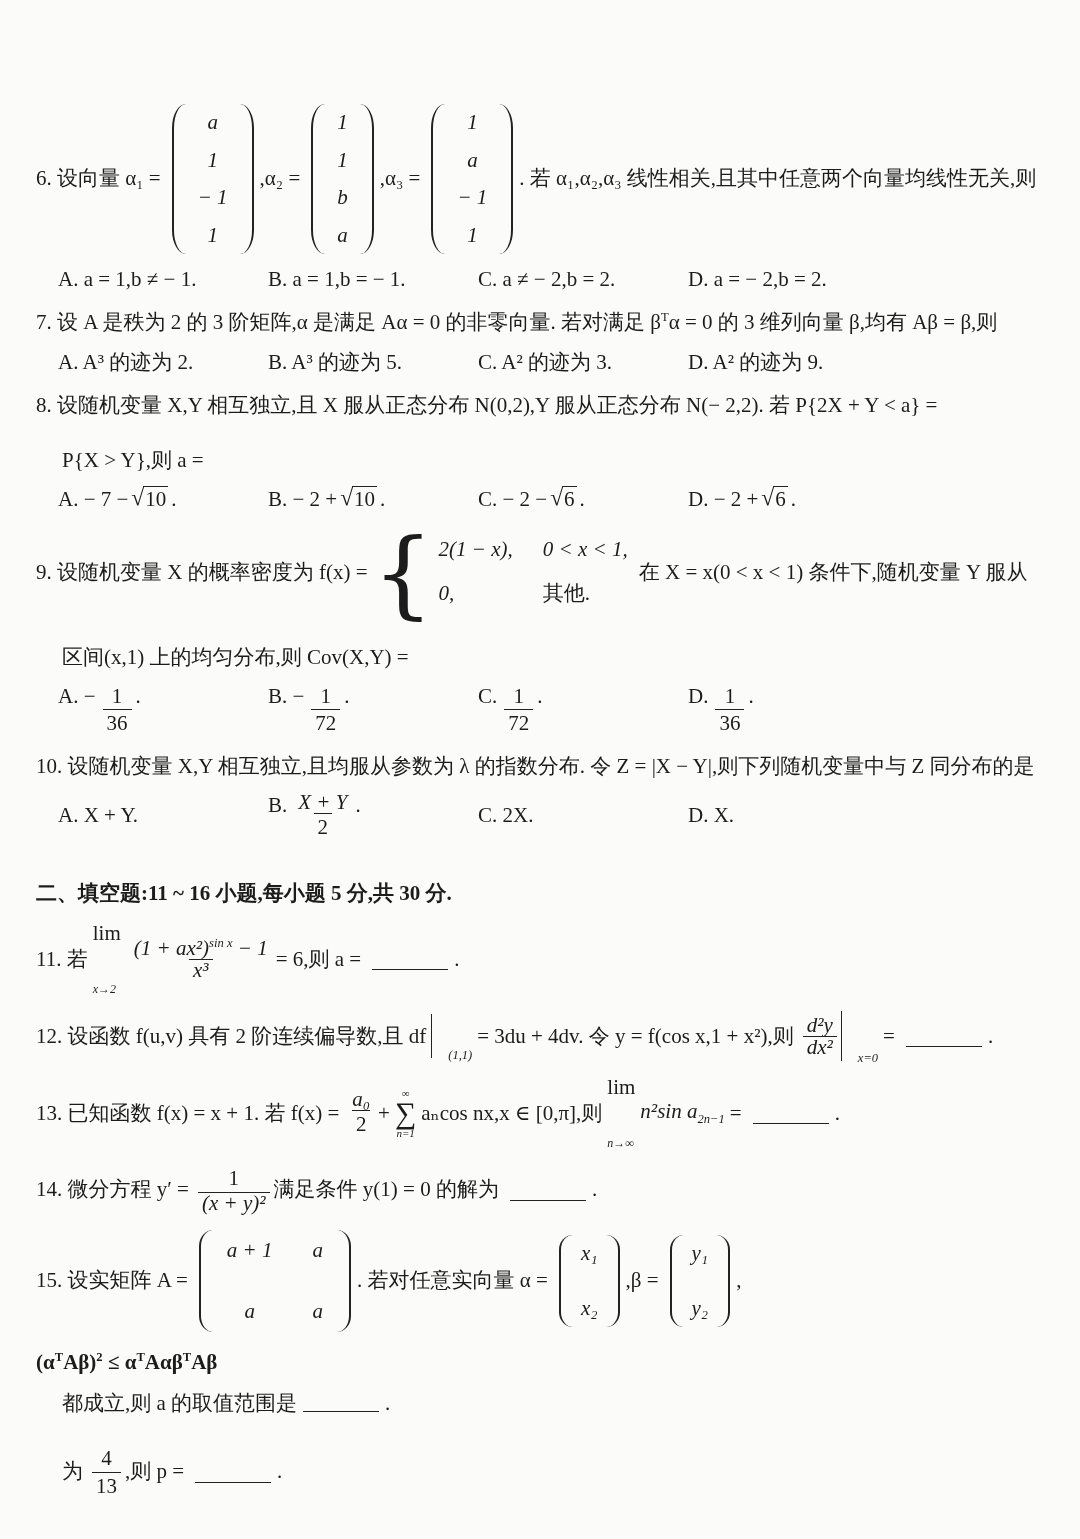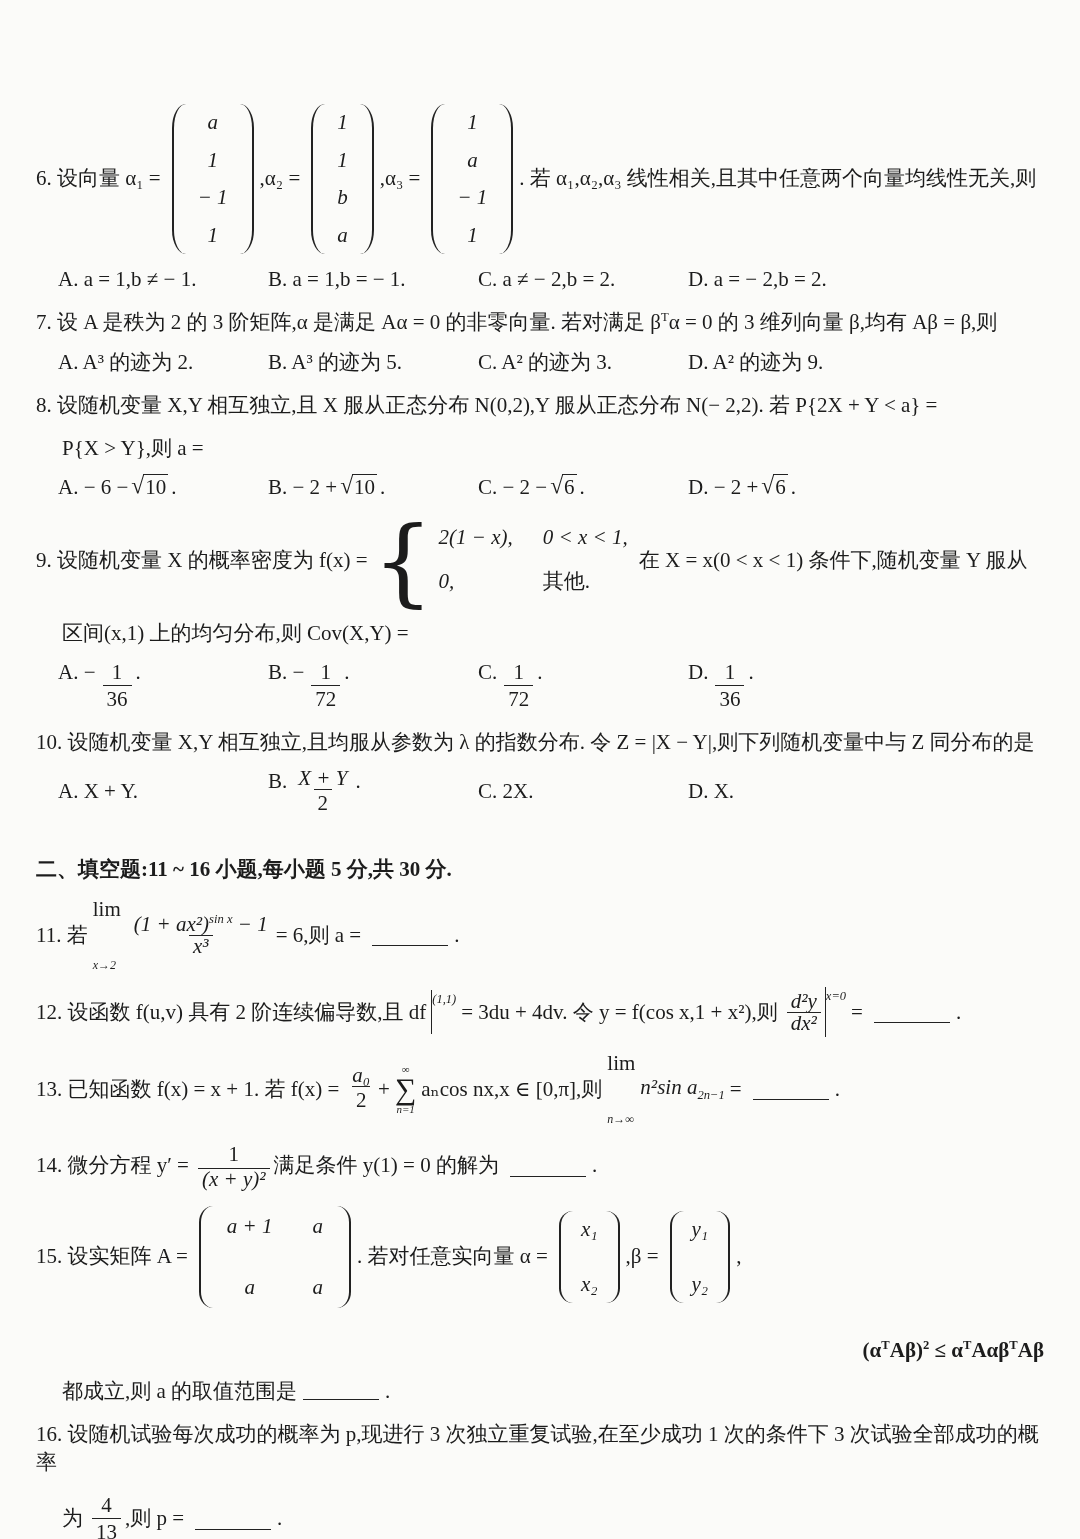--- a/index.html
+++ b/index.html
@@ -11,21 +11,21 @@
     font-size:21px; line-height:1.3;
   }
   .page { padding:104px 36px 0 36px; }
   section { margin-bottom:16px; }
 
   .mrow { display:flex; align-items:center; flex-wrap:nowrap; }
   .mrow > * { margin-right:5px; flex:none; }
   .mrow > .grow { flex:1 1 auto; white-space:normal; }
   .t { white-space:nowrap; }
   .indent { margin-left:26px; }
-  .line { margin-top:16px; }
+  .line { margin-top:28px; }
 
   
   .opts { display:flex; align-items:center; margin-left:22px; margin-top:12px; }
   .opt { width:210px; flex:none; display:flex; }
   .opt:last-child { width:auto; }
   .opt > * { margin-right:3px; }
 
   
   .mat { display:inline-flex; align-items:stretch; margin:0 6px; }
   .lp,.rp { width:14px; flex:none; }
@@ -51,31 +51,31 @@
   .lim { display:inline-flex; flex-direction:column; align-items:flex-start; line-height:1;gap:36px; }
   .lim .ls { font-size:12px; margin-top:3px; font-style:italic; }
 
   
   .sum { display:inline-flex; flex-direction:column; align-items:center; line-height:1; }
   .sum .st { font-size:11px; }
   .sum .sg { font-size:30px; line-height:0.95; }
   .sum .sb { font-size:11px; font-style:italic; }
 
   
-  .ebar { display:inline-flex; align-items:flex-start; border-left:1.8px solid #222; height:50px; padding-left:0; }
+  .ebar { display:inline-flex; align-items:flex-end; border-left:1.8px solid #222; height:50px; padding-left:16px; }
   .ebar.small { height:44px; }
   .esub { font-size:12.5px; line-height:1; transform:translateY(3px); font-style:italic; }
 
   
   .brace { font-size:96px; font-weight:300; line-height:86px; font-family:"DejaVu Serif",serif; }
   .pw { display:grid; grid-template-columns:auto auto; column-gap:30px; row-gap:20px; justify-items:start; align-items:center; }
 
   .blank { display:inline-block; width:76px; height:20px; border-bottom:1.7px solid #222; margin:0 6px -2px 6px; }
   .sec-title { font-weight:bold;margin-top:40px; }
-  .boldline { font-weight:bold; text-align:right; margin:29px 0 14px 0; }
+  .boldline { font-weight:bold; text-align:left; margin:17px 0 14px 0; }
   sup { font-size:0.6em; } sub { font-size:0.6em; }
 
   .footer { position:relative; text-align:center; margin-top:54px; font-size:19.5px; }
   .footer .bullet { position:absolute; left:-18px; top:4px; font-size:15px; }
 </style>
 </head>
 <body>
 
 <div class="page">
 
@@ -148,21 +148,21 @@
           <span class="t">D. A² 的迹为 9.</span>
         </div>
     </div>
   </section>
 
   <section>
     <div>8. 设随机变量 X,Y 相互独立,且 X 服从正态分布 N(0,2),Y 服从正态分布 N(− 2,2). 若 P{2X + Y &lt; a} =</div>
     <div class="indent line">P{X &gt; Y},则 a =</div>
     <div class="opts">
       <div class="opt">
-        <span class="t">A. − 6 −</span>
+        <span class="t">A. − 7 −</span>
         <span class="sqrt">
             <span class="rad">√</span>
             <span class="arg">10</span>
           </span>
         <span class="t">.</span>
       </div>
       <div class="opt">
         <span class="t">B. − 2 +</span>
         <span class="sqrt">
             <span class="rad">√</span>
@@ -371,21 +371,20 @@
         </span>
         <span class="rp"></span>
       </span>
       <span class="t">,</span>
     </div>
     <div class="boldline"><span>(α</span><sup>T</sup><span>Aβ)</span><sup>2</sup><span> ≤ α</span><sup>T</sup><span>Aαβ</span><sup>T</sup><span>Aβ</span></div>
     <div class="indent"><span>都成立,则 a 的取值范围是</span><span class="blank"></span><span>.</span></div>
   </section>
 
   <section>
-    <div>16. 设随机试验每次成功的概率为 p,现进行 3 次独立重复试验,在至少成功 1 次的条件下 3 次试验全部成功的概率</div>
     <div class="mrow indent line">
       <span class="t">为</span>
       <span class="frac">
           <span class="fn">4</span>
           <span class="fd">13</span>
         </span>
       <span class="t">,则 p =</span>
       <span class="blank"></span>
       <span class="t">.</span>
     </div>

